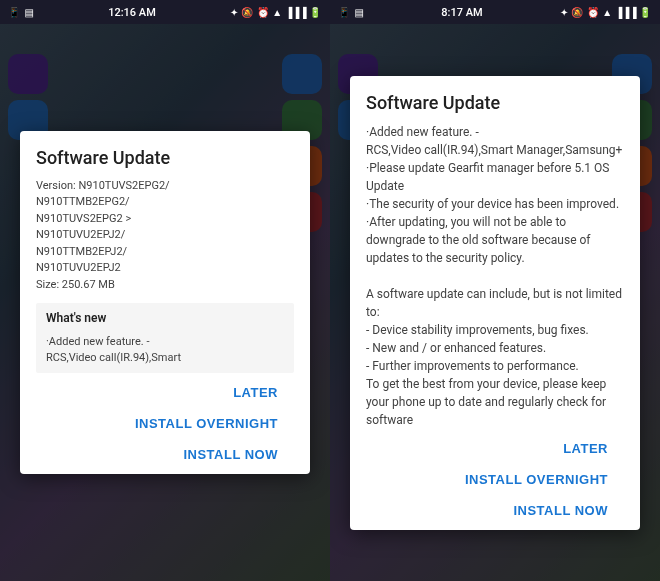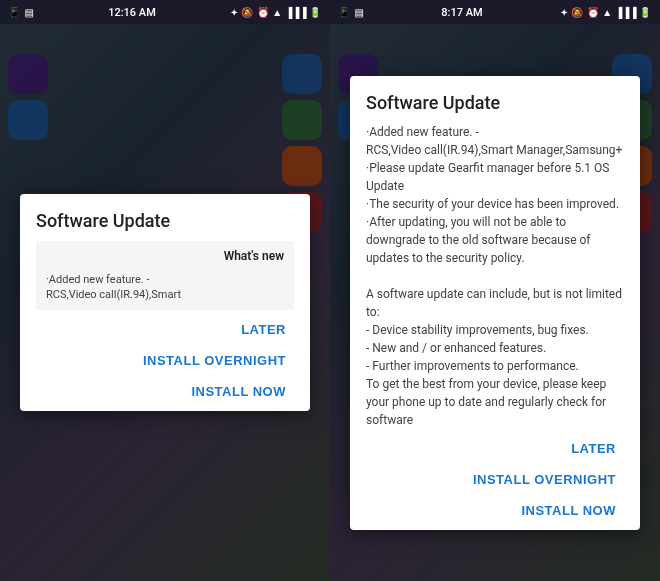--- a/index.html
+++ b/index.html
@@ -110,31 +110,30 @@
       border-radius: 2px;
       padding: 8px 10px;
       margin-bottom: 0;
     }
 
     .whats-new-title {
       font-size: 12px;
       font-weight: 600;
       color: #212121;
       margin-bottom: 9px;
-      text-align: right;
     }
 
     .whats-new-body {
       font-size: 11px;
       color: #424242;
       line-height: 1.4;
     }
 
     .dialog-actions {
-      padding: 4px 12px;
+      padding: 4px 20px;
       display: flex;
       flex-direction: column;
       align-items: flex-end;
     }
 
     .dialog-btn {
       padding: 8px 12px;
       background: none;
       border: none;
       cursor: pointer;
@@ -247,20 +246,25 @@
     <div class="app-dots-left">
       <div class="app-dot app-dot-purple"></div>
       <div class="app-dot app-dot-blue"></div>
     </div>
   </div>
 
   <div class="dialog-overlay">
     <div class="dialog">
       <div class="dialog-content">
         <div class="dialog-title">Software Update</div>
+        <div class="version-info">
+          <span>Version:</span>
+          <span> N910TUVS2EPG2/<br>N910TTMB2EPG2/<br>N910TUVS2EPG2 &gt;<br>N910TUVU2EPJ2/<br>N910TTMB2EPJ2/<br>N910TUVU2EPJ2</span><br>
+          <span>Size: 250.67 MB</span>
+        </div>
         <div class="whats-new-section">
           <div class="whats-new-title">What's new</div>
           <div class="whats-new-body">·Added new feature. -<br>RCS,Video call(IR.94),Smart</div>
         </div>
       </div>
       <div class="dialog-actions">
         <button class="dialog-btn">LATER</button>
         <button class="dialog-btn">INSTALL OVERNIGHT</button>
         <button class="dialog-btn">INSTALL NOW</button>
       </div>

